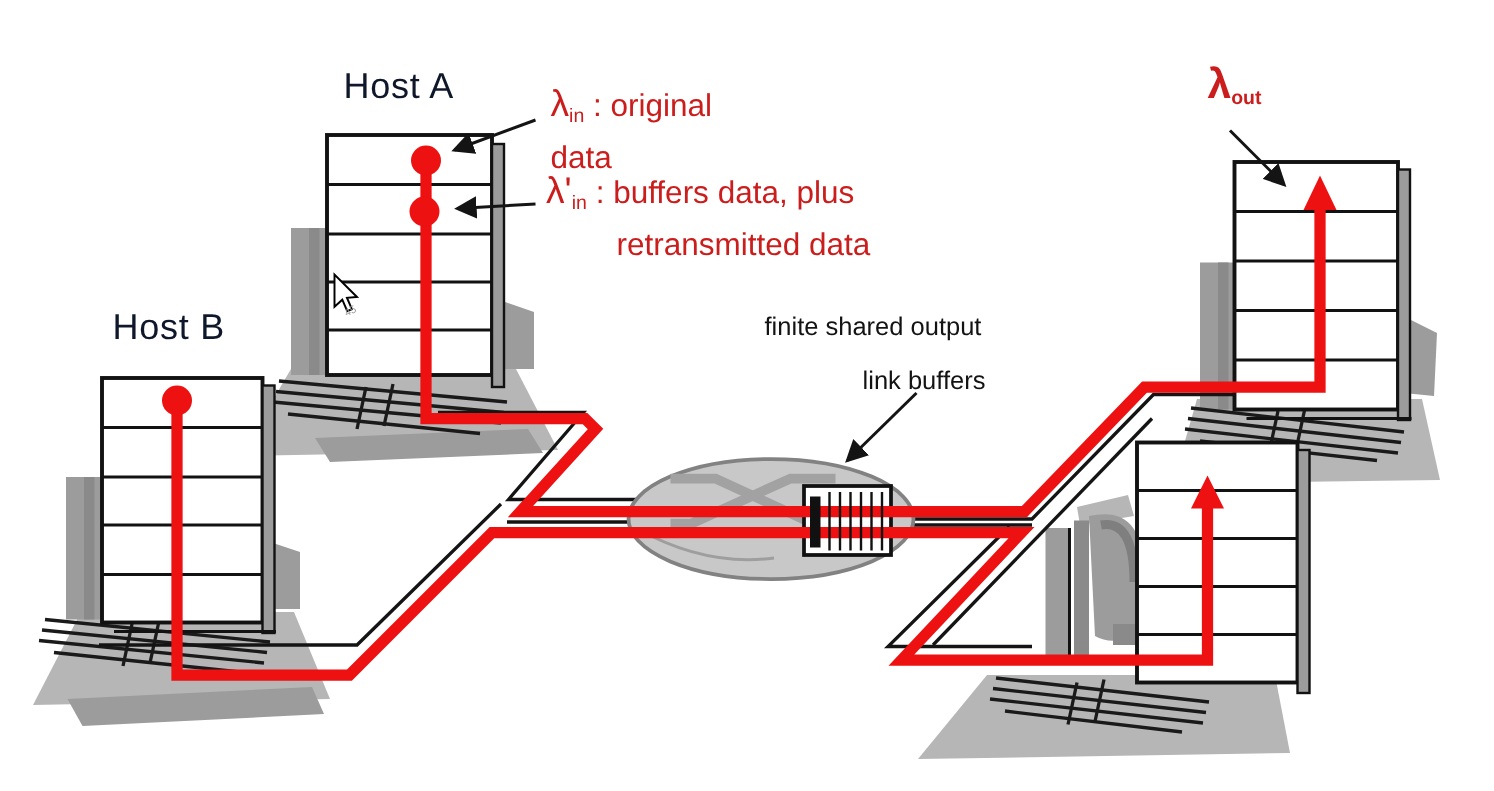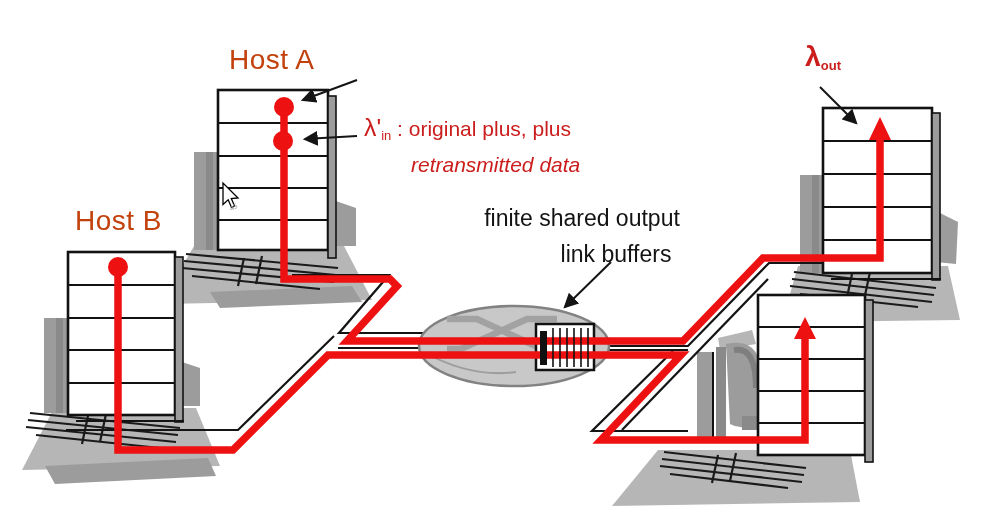--- a/index.html
+++ b/index.html
@@ -2,28 +2,28 @@
 <html style="--flow_red: #ee1111; --text_red: #cc1d1d; --line_black: #141414; --gray_light: #b6b6b6; --gray_mid: #9c9c9c; --gray_dark: #8a8a8a; --router_fill: #c8c8c8; --router_stroke: #828282; --fabric_gray: #a2a2a2;"><head>
 <meta charset="utf-8">
 <style>
   html,body{margin:0;padding:0;background:#ffffff;}
   .stage{
     position:relative;width:996px;height:527px;overflow:hidden;background:#fff;
     font-family:"Liberation Sans", sans-serif;
   }
   .stage svg{position:absolute;left:0;top:0;}
   .lab{position:absolute;white-space:nowrap;color:#111;}
-  .host-label{font-size:28px;letter-spacing:.5px;color:#c2410c;}
+  .host-label{font-size:24px;letter-spacing:.5px;color:#0f172a;}
   .red-label{color:var(--text_red);font-size:21px;line-height:29px;}
   .red-label .sym{font-size:1.18em;}
   .red-label sub{font-size:13px;vertical-align:-4px;}
   .out-label{font-size:24px;font-weight:bold;}
-  .caption{color:#131313;font-size:23px;line-height:24px;text-align:center;width:266px;white-space:nowrap;}
+  .caption{color:#131313;font-size:17px;line-height:24px;text-align:center;width:266px;white-space:nowrap;}
   .caption .l2{display:block;transform:translateX(34px);margin-top:12px;}
-  .indent2{display:block;margin-left:47px;font-style:italic;}
+  .indent2{display:block;margin-left:47px;}
   
   .k{stroke:var(--line_black);stroke-width:2.2;fill:none;}
   .red{stroke:var(--flow_red);stroke-width:7.5;fill:none;}
   .redfill{fill:var(--flow_red);}
   .g1{fill:var(--gray_light);}
   .g2{fill:var(--gray_mid);}
   .g3{fill:var(--gray_dark);}
   .hatch{stroke:#1a1a1a;stroke-width:2.2;fill:none;}
   .stack{fill:#fff;stroke:#121212;stroke-width:2.6;}
   .row{stroke:#121212;stroke-width:2;}
@@ -196,24 +196,29 @@
   <g>
     <polygon points="223,183 223,204.5 228.2,199.8 231.5,207.5 234.6,206.1 231.3,198.5 238,198" fill="#ffffff" stroke="#000" stroke-width="1.3"></polygon>
     <text x="231" y="211" transform="rotate(-25 231 211)" font-size="7" fill="#999" font-family="Liberation Sans, sans-serif">45</text>
   </g>
 </svg>
 
 <div class="lab host-label" style="left:229px;top:44px">Host A</div>
 
 <div class="lab host-label" style="left:75px;top:205px">Host B</div>
 
+<div class="lab red-label" style="left:367px;top:55px">
+  <span class="sym">λ</span><sub>in</sub>
+  <span>: original</span>
+  <span class="l2" style="display:block">data</span>
+</div>
 
 <div class="lab red-label" style="left:364px;top:113px">
   <span class="sym">λ'</span><sub>in</sub>
-  <span>: original plus, plus</span>
+  <span>: buffers data, plus</span>
   <span class="indent2">retransmitted data</span>
 </div>
 
 <div class="lab red-label out-label" style="left:805px;top:42px">
   <span class="sym">λ</span><sub>out</sub>
 </div>
 
 <div class="lab caption" style="left:449px;top:206px">
   <span>finite shared output</span>
   <span class="l2">link buffers</span>

